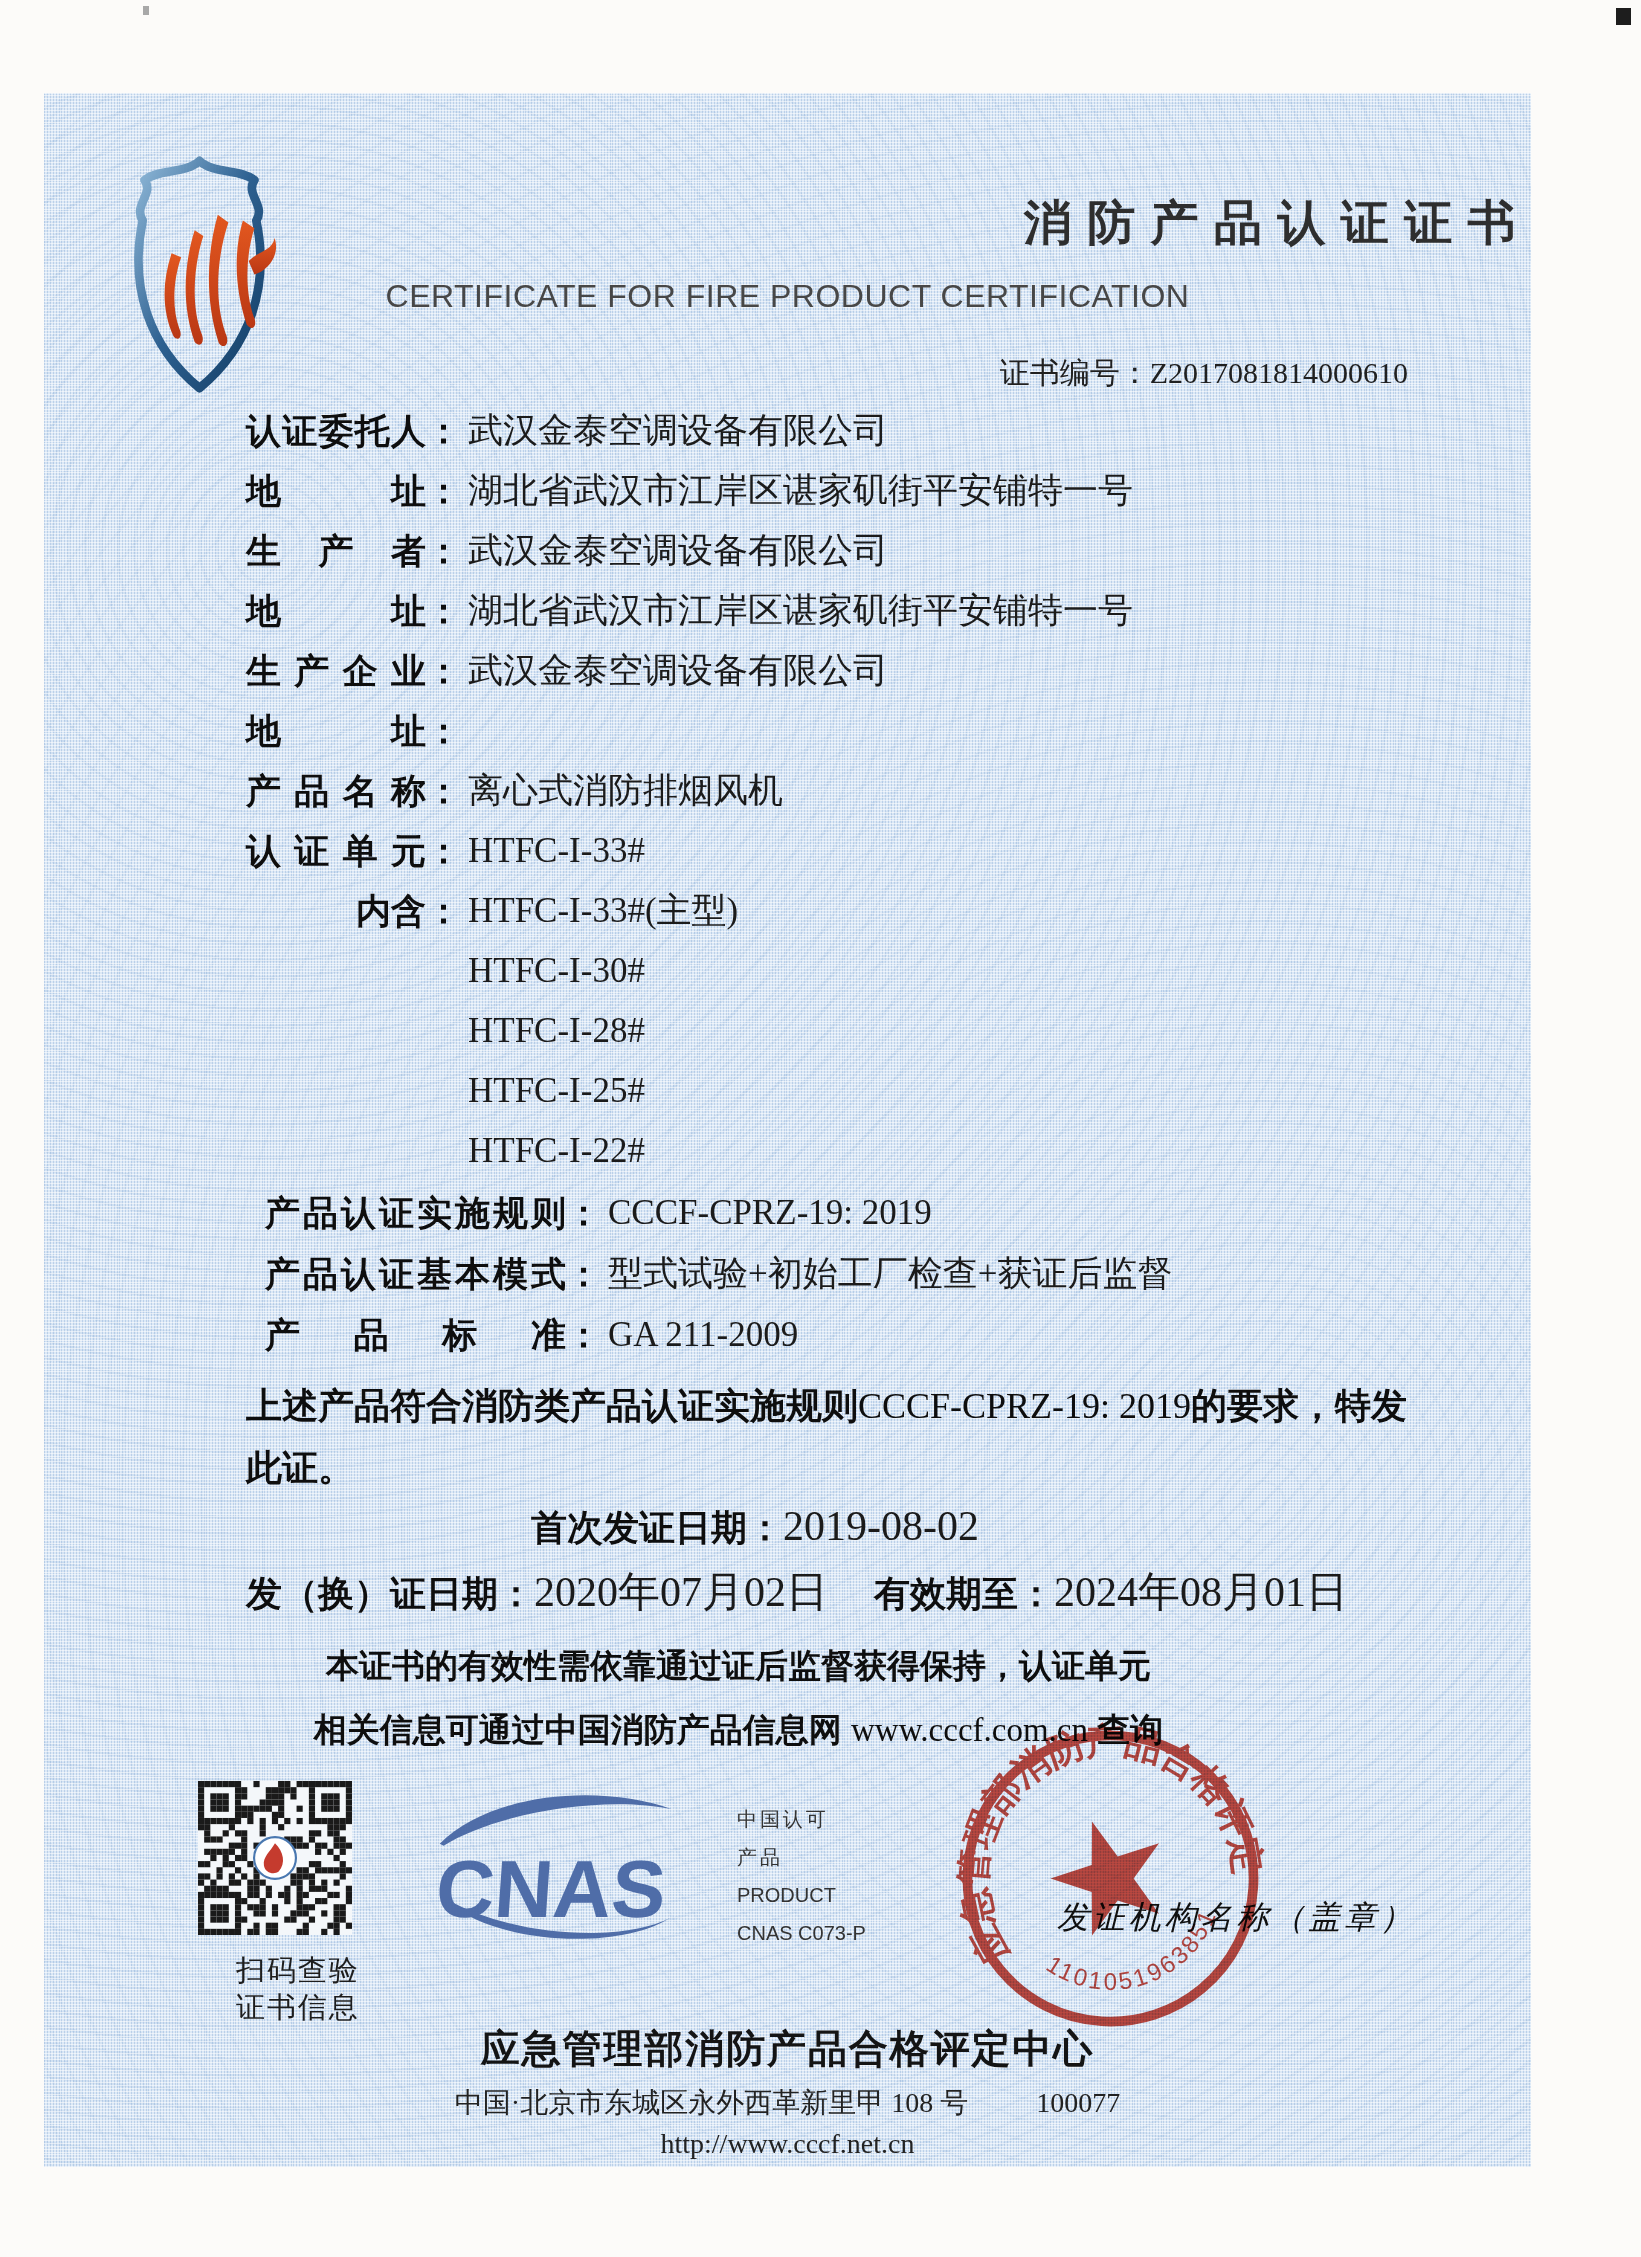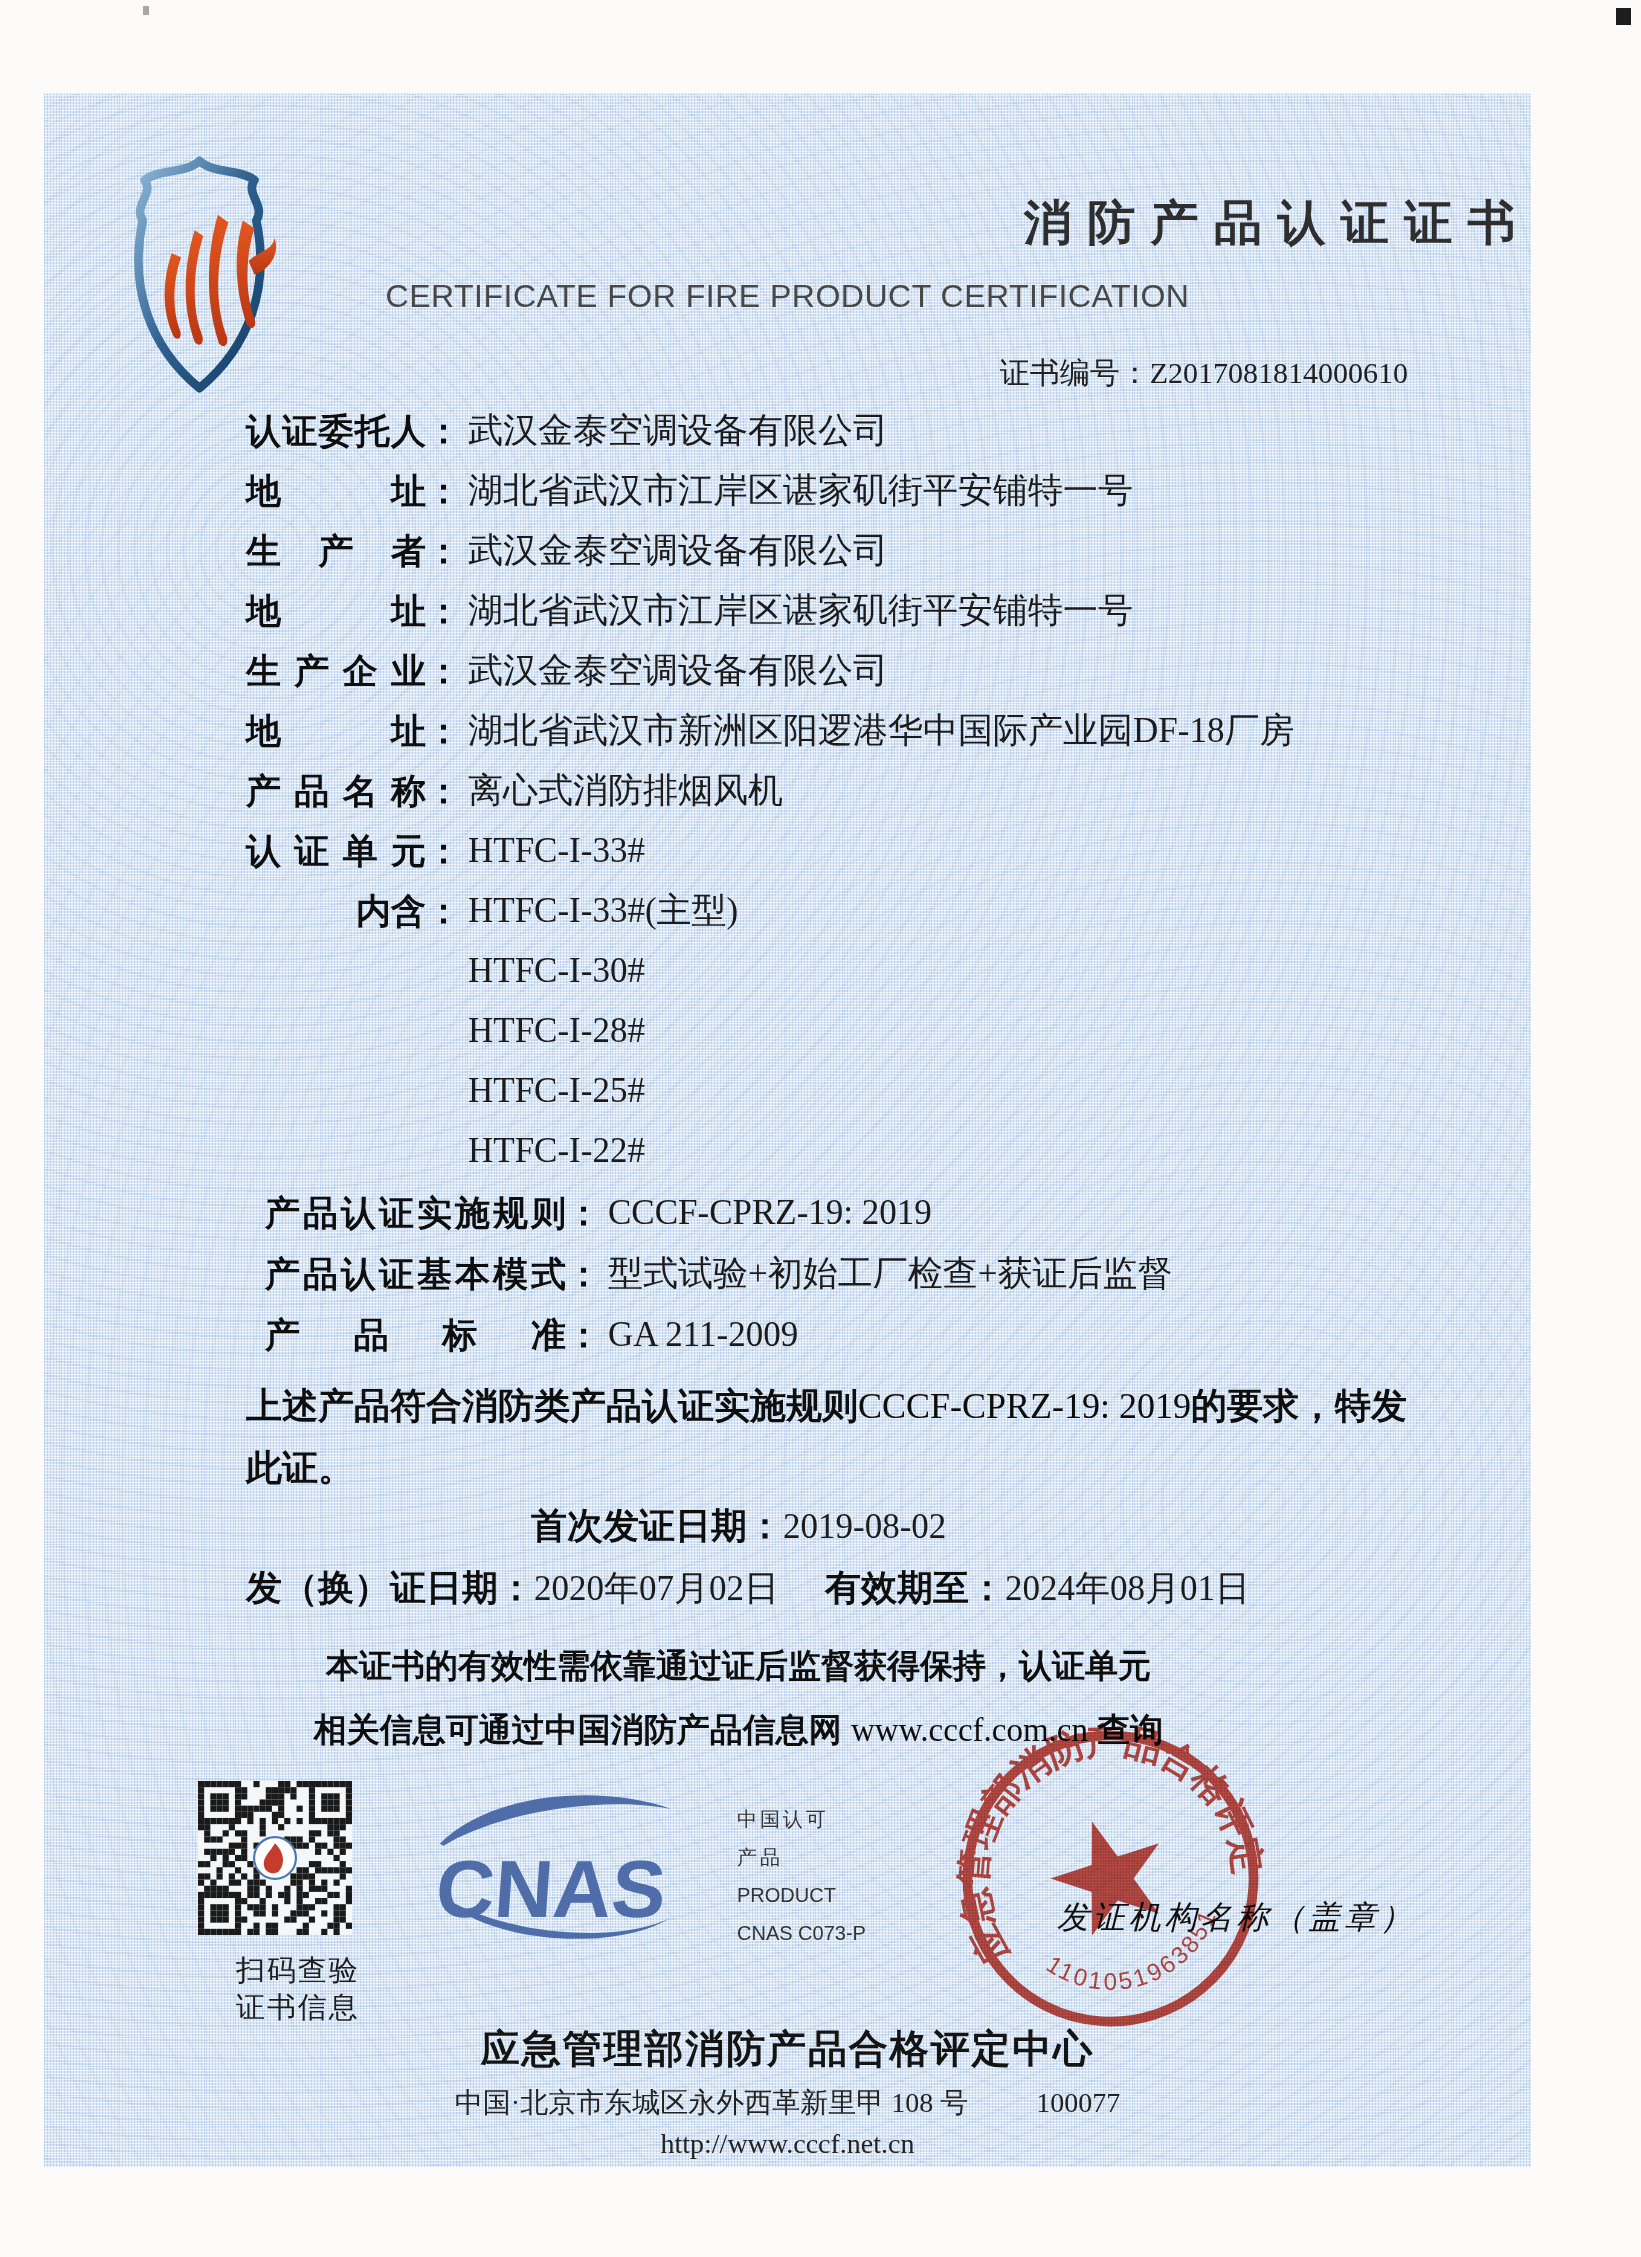--- a/index.html
+++ b/index.html
@@ -27,21 +27,21 @@
           text-align:justify;text-align-last:justify;}
   #rows-b .flabel{width:301px;padding-left:19px;}
   .flabel.r{text-align-last:right;}
   .fcolon{display:inline-block;width:42px;font-weight:bold;color:#0e0e0e;}
   .hide{visibility:hidden;}
   .fvalue{font-family:"Liberation Serif","DejaVu Serif",serif;color:#1b1b1b;}
   #statement{left:246px;top:1375px;width:1202px;font-size:36px;font-weight:bold;line-height:62px;color:#0e0e0e;}
   #statement .code{font-family:"Liberation Serif","DejaVu Serif",serif;font-weight:normal;}
   .dline{font-size:36px;white-space:nowrap;}
   .dlabel{font-weight:bold;color:#0e0e0e;}
-  .dvalue{font-family:"Liberation Serif","DejaVu Serif",serif;font-size:35px;color:#1b1b1b;}
+  .dvalue{font-family:"Liberation Serif","DejaVu Serif",serif;font-size:42px;color:#1b1b1b;}
   #first-issue{left:531px;top:1502px;}
   #reissue{left:246px;top:1564px;}
   .gap{display:inline-block;width:46px;}
   #notice{left:227px;top:1634px;width:1023px;text-align:center;font-size:33px;font-weight:bold;
           line-height:64px;color:#0e0e0e;}
   #notice .url{font-family:"Liberation Serif","DejaVu Serif",serif;font-weight:normal;}
   
   #qr{left:198px;top:1781px;width:154px;height:154px;}
   #qr-caption{left:200px;top:1952px;font-size:29px;line-height:37px;color:#1d1d1d;letter-spacing:1.9px;margin-left:36px;}
   #cnas{left:432px;top:1784px;}
@@ -116,21 +116,20 @@
         <span class="fvalue">湖北省武汉市江岸区谌家矶街平安铺特一号</span>
       </div>
       <div class="frow">
         <span class="flabel">生产企业</span>
         <span class="fcolon">：</span>
         <span class="fvalue">武汉金泰空调设备有限公司</span>
       </div>
       <div class="frow">
         <span class="flabel">地址</span>
         <span class="fcolon">：</span>
-        <span class="fvalue">湖北省武汉市新洲区阳逻港华中国际产业园DF-18厂房</span>
       </div>
       <div class="frow">
         <span class="flabel">产品名称</span>
         <span class="fcolon">：</span>
         <span class="fvalue">离心式消防排烟风机</span>
       </div>
       <div class="frow">
         <span class="flabel">认证单元</span>
         <span class="fcolon">：</span>
         <span class="fvalue">HTFC-I-33#</span>

